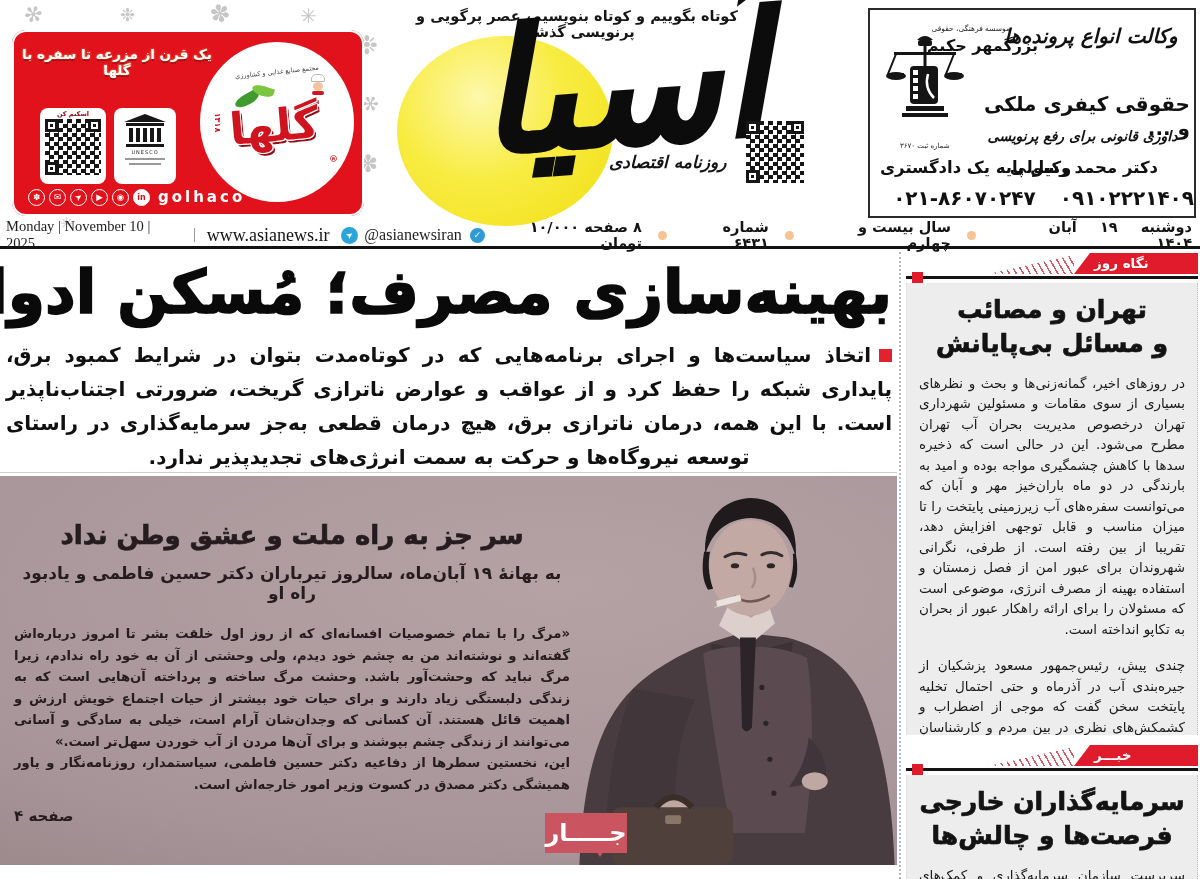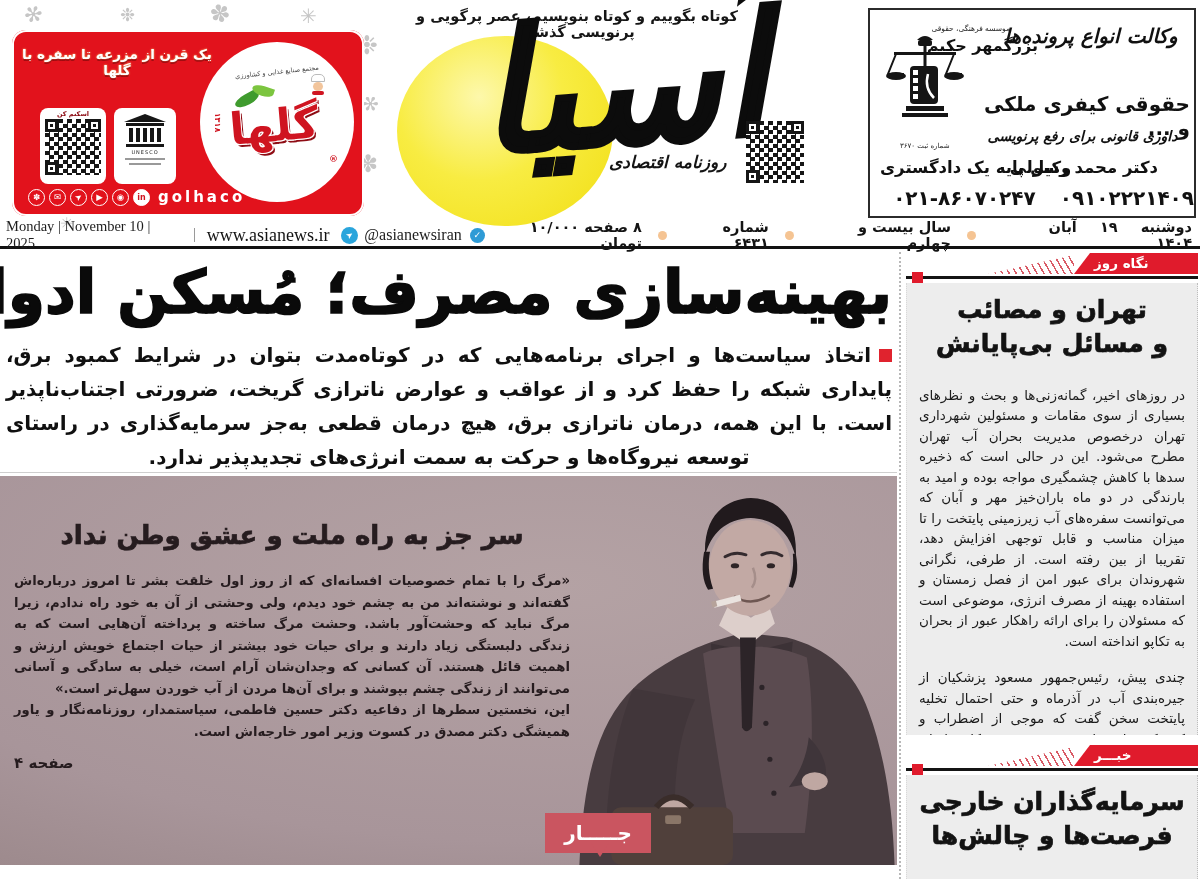--- a/index.html
+++ b/index.html
@@ -111,22 +111,22 @@
   
   .photo { position:absolute; left:0; top:476px; width:897px; height:389px; overflow:hidden;
     background:radial-gradient(140% 120% at 62% 28%, #b4a2a4 0%, #a8959a 55%, #8f7c7c 100%); }
   .man { position:absolute; right:-4px; top:0; height:100%; }
   .photo-text { position:absolute; left:14px; top:44px; width:556px; direction:rtl; color:#261c1f; }
   .pt-title { font-size:26px; font-weight:bold; text-align:center; -webkit-text-stroke:.7px #261c1f; }
   .pt-sub { margin-top:13px; font-size:17px; font-weight:bold; text-align:center; }
   .pt-quote { margin-top:20px; font-size:13.2px; font-weight:bold; line-height:1.63; text-align:justify; }
   .pt-attr { font-size:13.2px; font-weight:bold; line-height:1.63; text-align:justify; }
   .pt-page { margin-top:12px; font-size:15px; font-weight:bold; text-align:left; }
-  .watermark { position:absolute; left:545px; bottom:12px; width:106px; height:40px; background:#ca5560;
-    display:flex; align-items:center; justify-content:center; color:#fff; font-weight:bold; font-size:20px;
+  .watermark { position:absolute; left:545px; bottom:12px; width:82px; height:40px; background:#ca5560;
+    display:flex; align-items:center; justify-content:center; color:#fff; font-weight:bold; font-size:24px;
     direction:rtl; letter-spacing:1px; }
   .watermark::after { content:""; position:absolute; left:46px; bottom:-13px;
     border:9px solid transparent; border-top:14px solid #ca5560; }
 
   
   .rail-dotted { position:absolute; left:899px; top:252px; height:627px; border-left:2px dotted #b8b8b8; }
   .rail { position:absolute; left:906px; top:253px; width:292px; }
   .sec-head { display:flex; justify-content:flex-end; align-items:flex-end; height:21px; }
   .hatch { width:86px; height:19px;
     background:repeating-linear-gradient(60deg, #d95b66 0 1.5px, transparent 1.5px 6px);
@@ -135,21 +135,21 @@
     display:flex; align-items:center; justify-content:flex-end; direction:rtl; padding:0 12px 2px 20px;
     clip-path:polygon(16px 0, 100% 0, 100% 100%, 0 100%); }
   .sec-rule { position:relative; height:3px; background:#141414; margin-top:2px; }
   .sec-rule .sq { position:absolute; left:6px; top:-4px; width:11px; height:11px; background:#e01b2c; }
   .panel { background:#ededed; border-right:1px dotted #bdbdbd; border-left:1px dotted #d9d9d9;
     margin-top:4px; padding:10px 12px; direction:rtl; }
   .panel1 { height:452px; display:flex; flex-direction:column; overflow:hidden; }
   .panel2 { height:106px; overflow:hidden; }
   .p-title { font-size:25px; font-weight:bold; text-align:center; line-height:1.35; color:#131313;
     -webkit-text-stroke:.7px #131313; }
-  .p-body { margin-top:24px; font-size:13.5px; line-height:1.52; text-align:justify; color:#1a1a1a; }
+  .p-body { margin-top:12px; font-size:13.5px; line-height:1.52; text-align:justify; color:#1a1a1a; }
   .sec-gap { margin-top:10px; }
 </style>
 </head>
 <body>
 
 <div class="spice-zone">
   <span class="spice" style="left:24px;top:2px;font-size:22px;transform:rotate(20deg);">✻</span>
   <span class="spice" style="left:120px;top:4px;font-size:18px;">❉</span>
   <span class="spice" style="left:210px;top:0;font-size:24px;transform:rotate(-15deg);">✽</span>
   <span class="spice" style="left:300px;top:4px;font-size:20px;">✳</span>
@@ -330,20 +330,21 @@
     <ellipse cx="120" cy="332" rx="15" ry="11" fill="#bfa7a2"></ellipse>
     <rect x="58" y="332" width="122" height="58" rx="10" fill="#50403b"></rect>
     <path d="M103 332 q17 -20 36 0" fill="none" stroke="#3a2d2a" stroke-width="6"></path>
     <rect x="112" y="340" width="16" height="9" rx="2" fill="#8a7668"></rect>
     <path d="M256 262 C270 276 276 292 272 306 L236 312 C248 296 254 280 256 262 Z" fill="#3f353a"></path>
     <ellipse cx="262" cy="306" rx="13" ry="9" fill="#bfa7a2"></ellipse>
   </svg>
 
   <div class="photo-text">
     <div class="pt-title">سر جز به راه ملت و عشق وطن نداد</div>
+    <div class="pt-sub">به بهانهٔ ۱۹ آبان‌ماه، سالروز تیرباران دکتر حسین فاطمی و یادبود راه او</div>
     <div class="pt-quote">«مرگ را با تمام خصوصیات افسانه‌ای که از روز اول خلقت بشر تا امروز درباره‌اش گفته‌اند و نوشته‌اند من به چشم خود دیدم، ولی وحشتی از آن به خود راه ندادم، زیرا مرگ نباید که وحشت‌آور باشد. وحشت مرگ ساخته و پرداخته آن‌هایی است که به زندگی دلبستگی زیاد دارند و برای حیات خود بیشتر از حیات اجتماع خویش ارزش و اهمیت قائل هستند. آن کسانی که وجدان‌شان آرام است، خیلی به سادگی و آسانی می‌توانند از زندگی چشم بپوشند و برای آن‌ها مردن از آب خوردن سهل‌تر است.»</div>
     <div class="pt-attr">این، نخستین سطرها از دفاعیه دکتر حسین فاطمی، سیاستمدار، روزنامه‌نگار و یاور همیشگی دکتر مصدق در کسوت وزیر امور خارجه‌اش است.</div>
     <div class="pt-page">صفحه ۴</div>
   </div>
 
   <div class="watermark">جـــــار</div>
 </div>
 
 <div class="rail-dotted"></div>
 <div class="rail">

